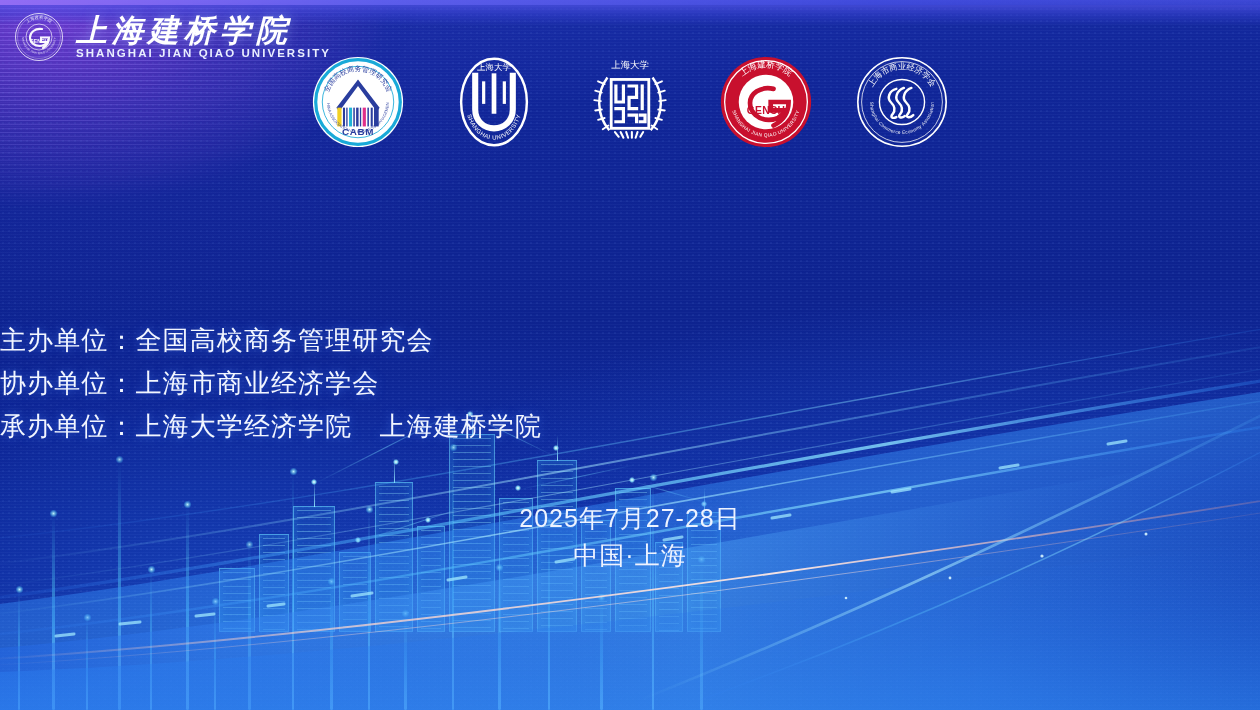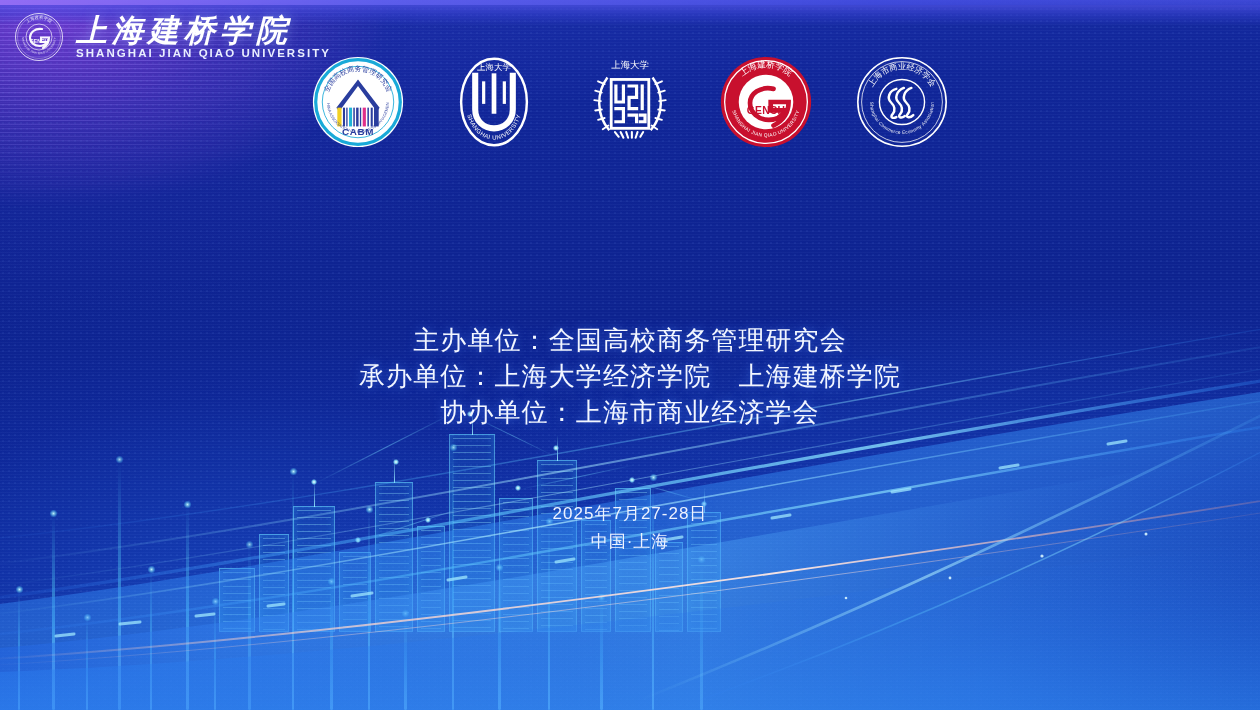--- a/index.html
+++ b/index.html
@@ -194,43 +194,43 @@
       0 0 2px rgba(255,255,255,0.65),
       0 3px 16px rgba(40,90,220,0.85),
       0 0 38px rgba(110,160,255,0.45);
   }
 
   .orgs {
     position: absolute;
     left: 0; right: 0; top: 326px;
     display: flex;
     flex-direction: column;
-    align-items: center;
-    gap: 7px;
+    align-items: flex-start;
+    gap: 14px;
   }
   .org-line {
     font-size: 26px;
     font-weight: 400;
     color: #f2f6ff;
     letter-spacing: 1.1px;
     line-height: 1.12;
     white-space: nowrap;
     text-shadow: 0 0 10px rgba(60,110,230,0.75);
   }
 
   .meta {
     position: absolute;
     left: 0; right: 0; top: 504px;
     display: flex;
     flex-direction: column;
     align-items: center;
     gap: 8px;
   }
   .meta-line {
-    font-size: 17px;
+    font-size: 25px;
     font-weight: 400;
     color: #eef3ff;
     letter-spacing: 1px;
     line-height: 1.15;
     white-space: nowrap;
     text-shadow: 0 0 10px rgba(60,110,230,0.7);
   }
 </style>
 </head>
 <body>
@@ -546,22 +546,22 @@
         <text font-family="Liberation Sans, sans-serif" font-size="5" fill="#ffffff" opacity="0.92" letter-spacing="0.3">
           <textPath href="#sceaBot" startOffset="50%" text-anchor="middle">Shanghai Commerce Economy Association</textPath>
         </text>
       </svg>
     </div>
   </div>
 
 
   <div class="orgs">
     <div class="org-line">主办单位：全国高校商务管理研究会</div>
+    <div class="org-line">协办单位：上海市商业经济学会</div>
     <div class="org-line">承办单位：上海大学经济学院　上海建桥学院</div>
-    <div class="org-line">协办单位：上海市商业经济学会</div>
   </div>
 
   <div class="meta">
     <div class="meta-line">2025年7月27-28日</div>
     <div class="meta-line">中国·上海</div>
   </div>
 
 </div>
 
 </body></html>

